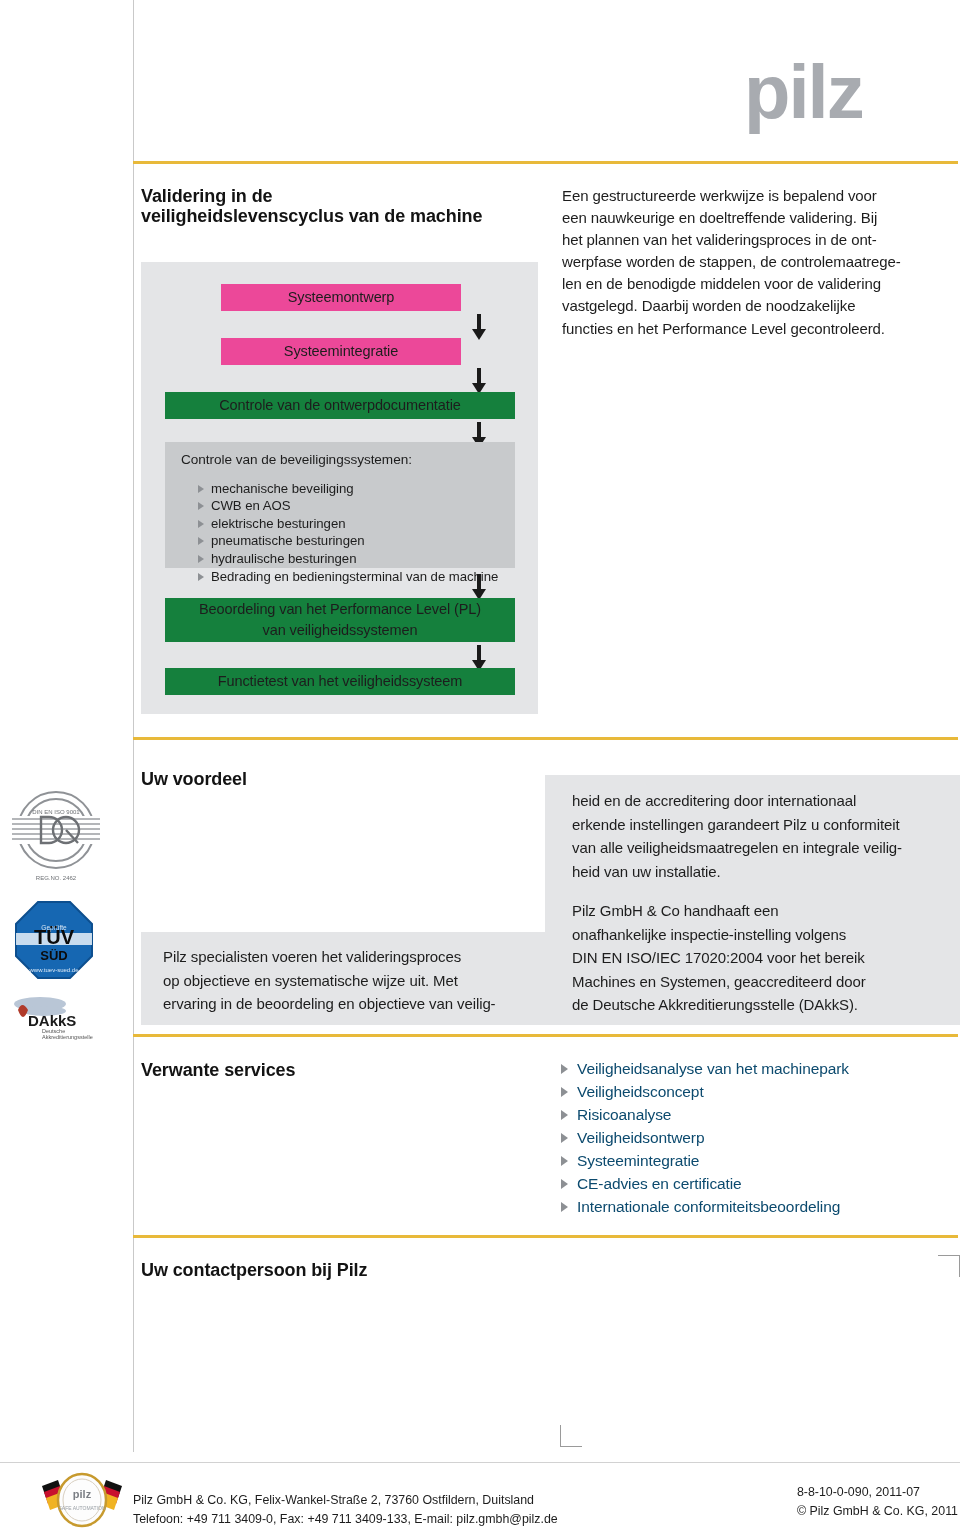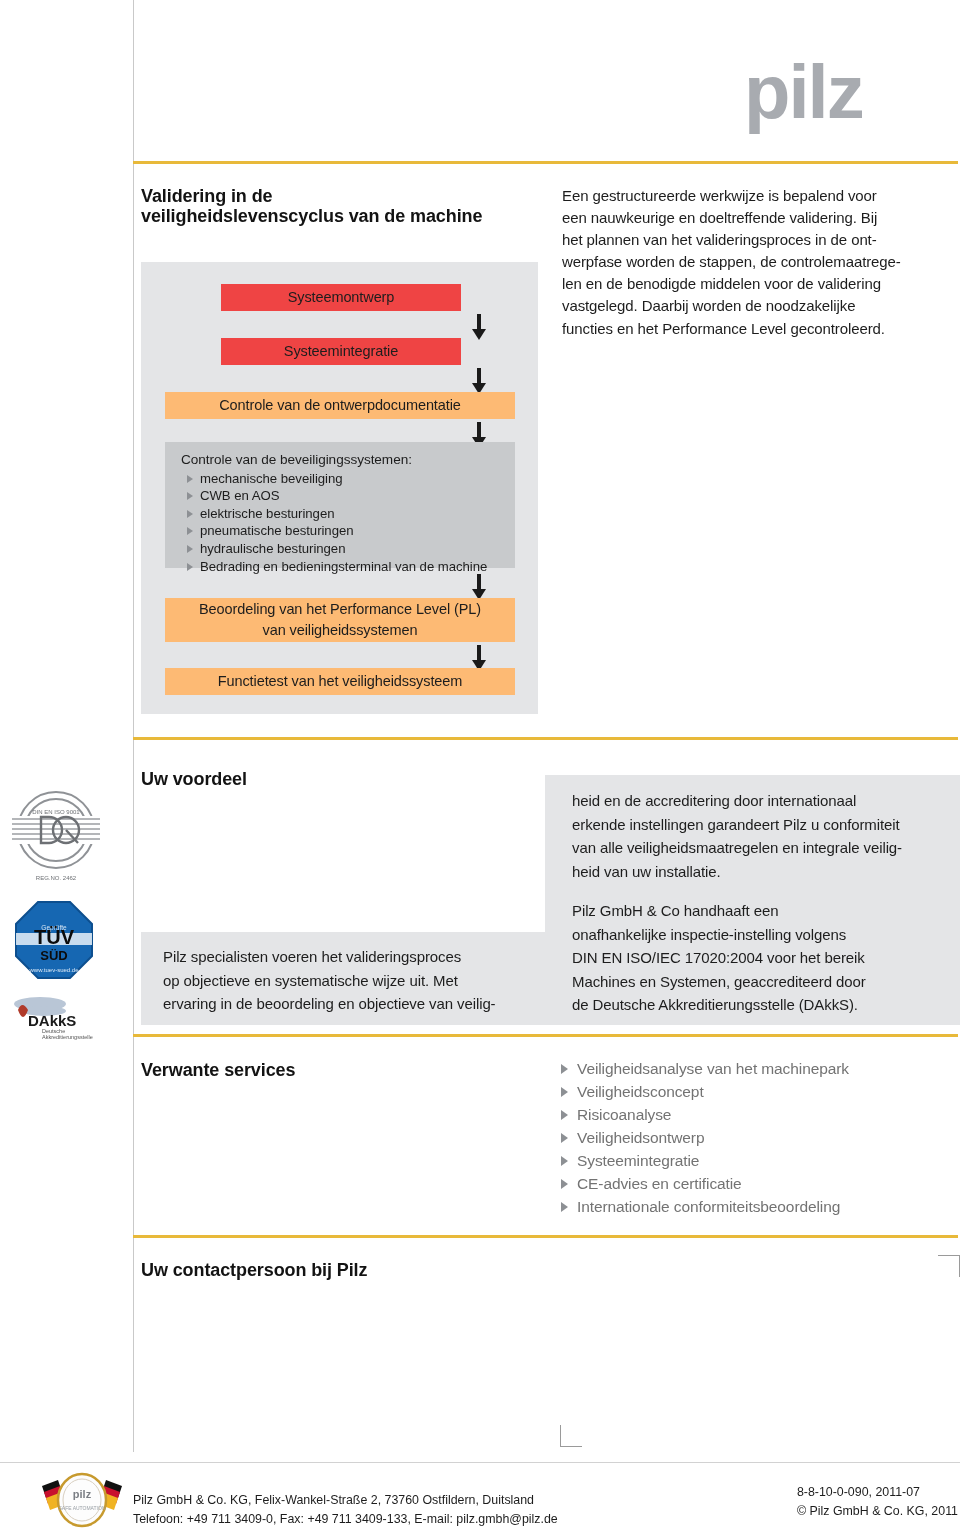--- a/index.html
+++ b/index.html
@@ -38,47 +38,47 @@
   
   .flow{
     position:absolute;left:141px;top:262px;width:397px;height:452px;
     background:#e4e5e7;
   }
   .fbox{
     position:absolute;display:flex;align-items:center;justify-content:center;
     font-size:14.5px;color:#1d1d1d;text-align:center;line-height:19px;
     letter-spacing:-0.1px;
   }
-  .fbox.white{background:#ef4444;}
-  .fbox.gray{background:#fdba74;}
+  .fbox.white{background:#ec4899;}
+  .fbox.gray{background:#15803d;}
   .arrow{position:absolute;width:14px;left:331px;}
   .arrow svg{display:block;}
 
   .flist{
     position:absolute;background:#c8cacc;font-size:13.2px;color:#1d1d1d;
     line-height:17.6px;letter-spacing:-0.05px;padding:9px 0 9px 0;
     box-sizing:border-box;
   }
   .flist .ftitle{padding-left:16px;margin-bottom:1px;font-size:13.6px;}
-  .flist ul{list-style:none;margin:0;padding:0 0 0 22px;}
+  .flist ul{list-style:none;margin:11px;padding:0 0 0 22px;}
   .flist li{position:relative;padding-left:13px;}
   .flist li::before{
     content:"";position:absolute;left:0;top:5px;
     border-left:6px solid #8d9094;border-top:4px solid transparent;border-bottom:4px solid transparent;
   }
 
   
   .gbox{position:absolute;background:#e4e5e7;}
   .gbox-txt{
     position:absolute;font-size:15px;line-height:23.5px;color:#1d1d1d;
     letter-spacing:-0.1px;
   }
 
   
-  .svc{position:absolute;left:561px;top:1057px;font-size:15.5px;line-height:23px;color:#737373;}
+  .svc{position:absolute;left:561px;top:1057px;font-size:15.5px;line-height:23px;color:#0c4a6e;}
   .svc ul{list-style:none;margin:0;padding:0;}
   .svc li{position:relative;padding-left:16px;letter-spacing:-0.1px;}
   .svc li::before{
     content:"";position:absolute;left:0;top:7px;
     border-left:7px solid #8d9094;border-top:5px solid transparent;border-bottom:5px solid transparent;
   }
 
   
   .crop{position:absolute;}
   .crop i{position:absolute;background:#9a9a9a;display:block;}

